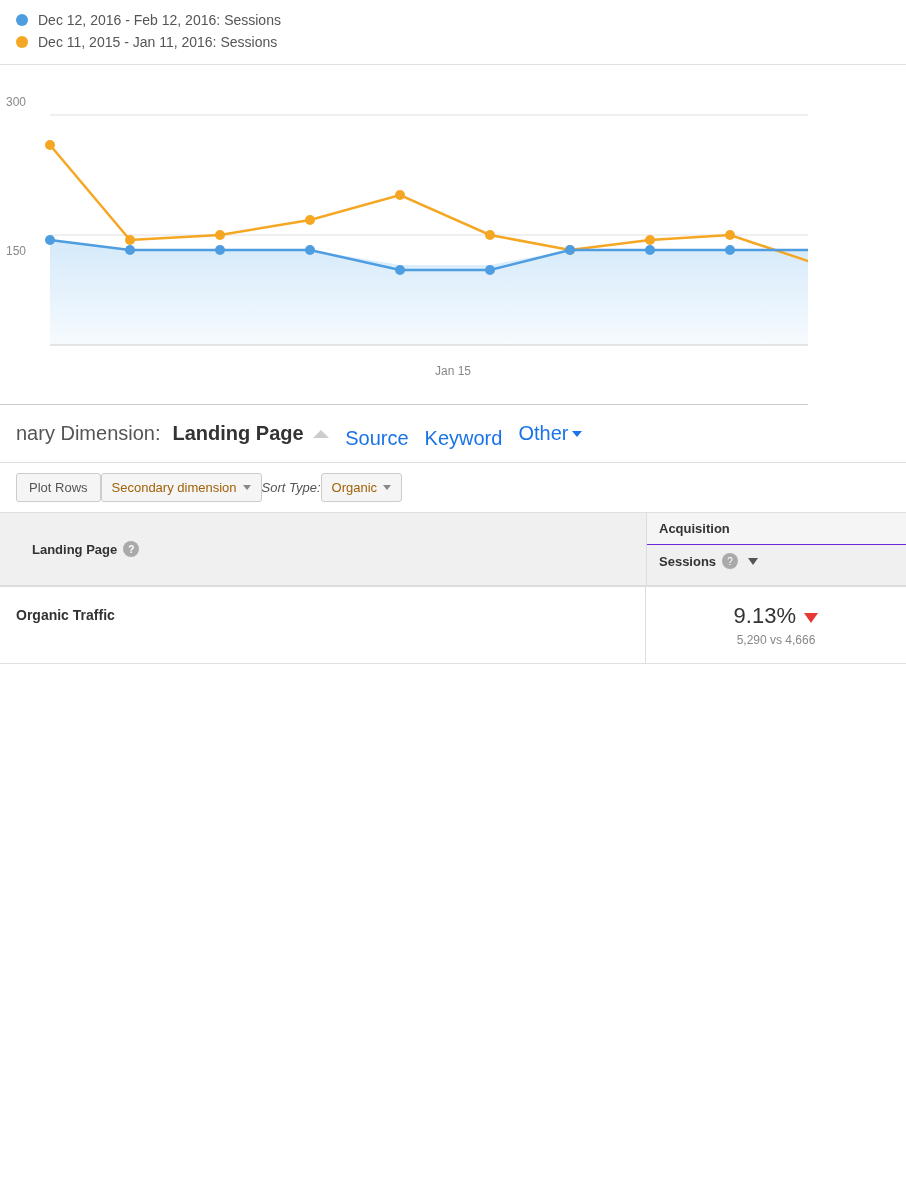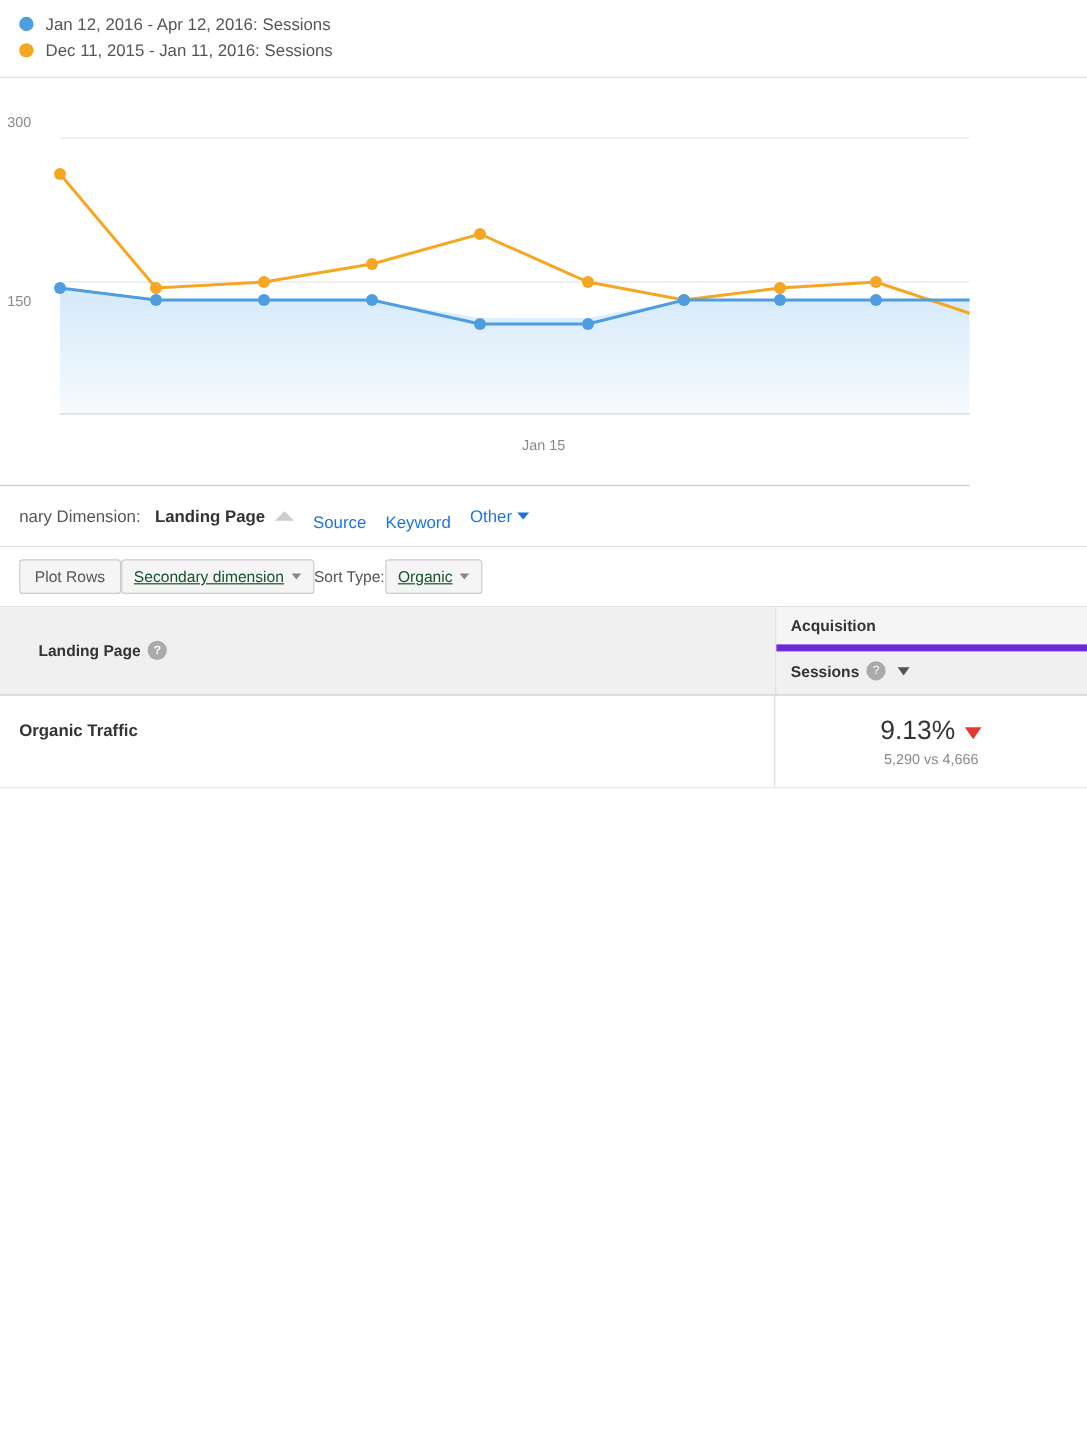--- a/index.html
+++ b/index.html
@@ -56,21 +56,21 @@
       position: absolute;
     }
 
     
     .dimension-bar {
       display: flex;
       align-items: center;
       padding: 12px 16px;
       background: #fff;
       border-bottom: 1px solid #e0e0e0;
-      font-size: 14px;
+      font-size: 20px;
     }
     .dimension-label {
       color: #555;
       margin-right: 12px;
     }
     .dimension-active {
       font-weight: bold;
       color: #333;
       margin-right: 16px;
     }
@@ -125,37 +125,37 @@
       font-size: 13px;
       color: #555;
       cursor: pointer;
     }
     .toolbar-select {
       background: #f5f5f5;
       border: 1px solid #ccc;
       border-radius: 3px;
       padding: 6px 10px;
       font-size: 13px;
-      color: #14532d;
+      color: #a16207;
       cursor: pointer;
       display: flex;
       align-items: center;
       gap: 6px;
-      text-decoration: underline;
     }
     .select-arrow {
       display: inline-block;
       width: 0; height: 0;
       border-left: 4px solid transparent;
       border-right: 4px solid transparent;
       border-top: 5px solid #888;
     }
     .sort-label {
       font-size: 13px;
       color: #555;
+      font-style: italic;
     }
 
     
     .table-header {
       display: flex;
       background: #f5f5f5;
       border-bottom: 2px solid #ddd;
     }
     .th-left {
       flex: 1;
@@ -166,21 +166,21 @@
       width: 260px;
       padding: 0;
       background: #f0f0f0;
       border-left: 1px solid #ddd;
     }
     .th-acquisition {
       padding: 8px 12px;
       font-size: 13px;
       font-weight: bold;
       color: #333;
-      border-bottom: 6px solid #6d28d9;
+      border-bottom: 1px solid #6d28d9;
       background: #f5f5f5;
     }
     .th-sessions-row {
       display: flex;
       align-items: center;
       padding: 8px 12px;
       background: #f0f0f0;
     }
     .th-sessions-label {
       font-size: 13px;
@@ -269,21 +269,21 @@
       color: #888;
       margin-top: 4px;
     }
   </style>
 </head>
 <body>
 
 <div class="legend-section">
   <div class="legend-row">
     <span class="legend-dot blue"></span>
-    <span class="legend-label">Jan 12, 2016 - Apr 12, 2016:</span>
+    <span class="legend-label">Dec 12, 2016 - Feb 12, 2016:</span>
     <span class="legend-sessions">Sessions</span>
   </div>
   <div class="legend-row">
     <span class="legend-dot orange"></span>
     <span class="legend-label">Dec 11, 2015 - Jan 11, 2016:</span>
     <span class="legend-sessions">Sessions</span>
   </div>
 </div>
 
 <div class="chart-container">

